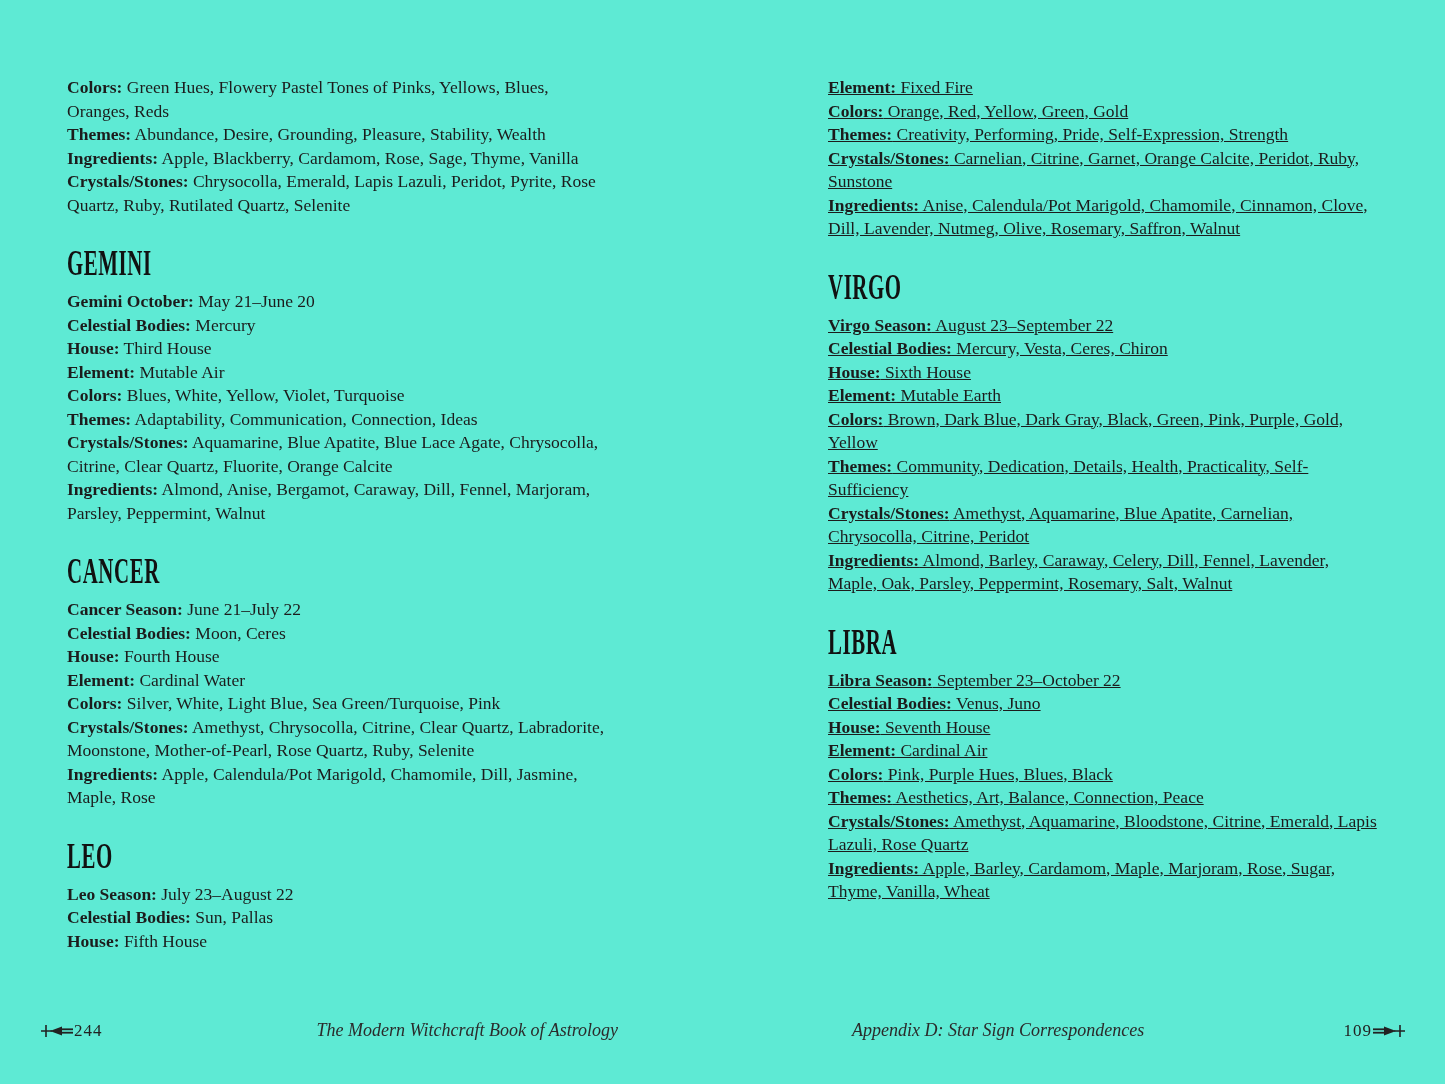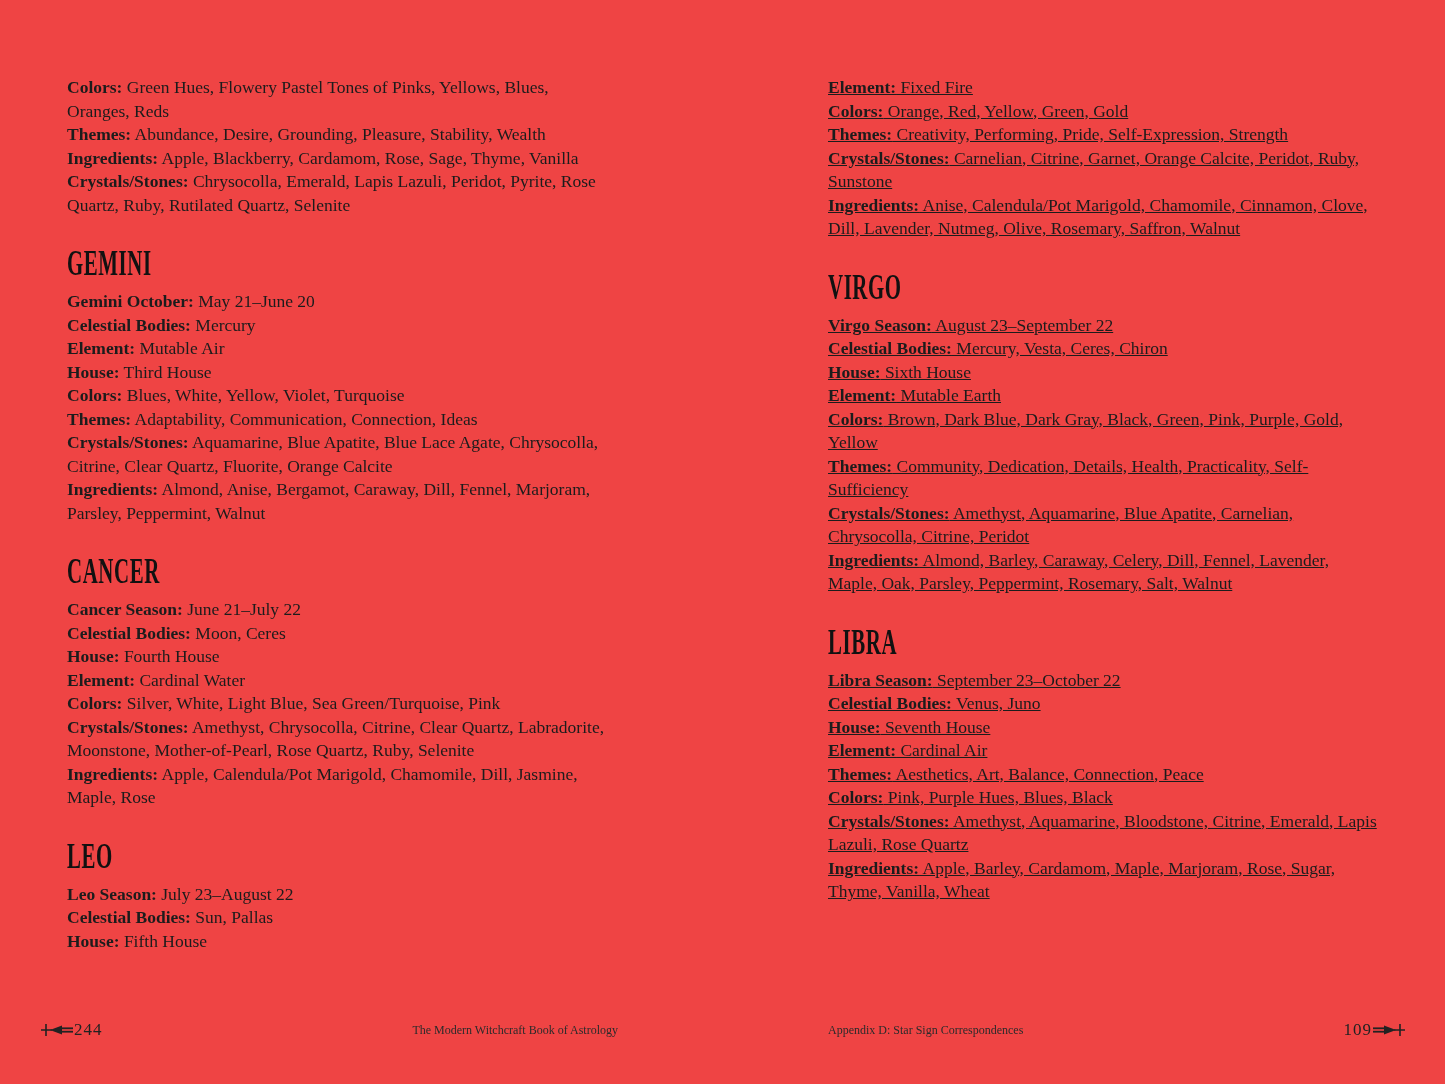--- a/index.html
+++ b/index.html
@@ -1,19 +1,19 @@
 <!DOCTYPE html>
 <html><head>
 <meta charset="utf-8">
 <style>
   html,body { margin:0; padding:0; background:#e8e8e8; }
   .spread {
     position:relative;
     width:1445px; height:1084px;
-    background:#ef4444;
+    background:#5eead4;
     font-family:"Liberation Serif", serif;
     color:#1c1c1c;
     overflow:hidden;
   }
   .column {
     position:absolute;
     top:76px;
     font-size:17.5px;
     line-height:23.5px;
   }
@@ -41,43 +41,43 @@
     display:flex;
     justify-content:space-between;
     align-items:center;
     font-size:17px;
     color:#222;
   }
   .footer-left  { left:40px;  width:578px; }
   .footer-right { left:828px; width:578px; }
   .folio-group { display:flex; align-items:center; }
   .folio { letter-spacing:1px; }
-  .running-title { font-size:12px; color:#2b2b2b; }
+  .running-title { font-style:italic; font-size:18px; color:#2b2b2b;margin-left:24px; }
   .ornament { display:block; }
   .ornament.mirrored { transform:scaleX(-1); }
 </style>
 </head>
 <body>
 
 <div class="spread">
 
   <div class="column col-left">
     <div>
         <p class="field"><b>Colors:</b> Green Hues, Flowery Pastel Tones of Pinks, Yellows, Blues, Oranges, Reds</p>
         <p class="field"><b>Themes:</b> Abundance, Desire, Grounding, Pleasure, Stability, Wealth</p>
         <p class="field"><b>Ingredients:</b> Apple, Blackberry, Cardamom, Rose, Sage, Thyme, Vanilla</p>
         <p class="field"><b>Crystals/Stones:</b> Chrysocolla, Emerald, Lapis Lazuli, Peridot, Pyrite, Rose Quartz, Ruby, Rutilated Quartz, Selenite</p>
       </div>
     <div>
         <section>
           <h2><span class="hx">GEMINI</span></h2>
           <p class="field"><b>Gemini October:</b> May 21–June 20</p>
           <p class="field"><b>Celestial Bodies:</b> Mercury</p>
+          <p class="field"><b>House:</b> Third House</p>
           <p class="field"><b>Element:</b> Mutable Air</p>
-          <p class="field"><b>House:</b> Third House</p>
           <p class="field"><b>Colors:</b> Blues, White, Yellow, Violet, Turquoise</p>
           <p class="field"><b>Themes:</b> Adaptability, Communication, Connection, Ideas</p>
           <p class="field"><b>Crystals/Stones:</b> Aquamarine, Blue Apatite, Blue Lace Agate, Chrysocolla, Citrine, Clear Quartz, Fluorite, Orange Calcite</p>
           <p class="field"><b>Ingredients:</b> Almond, Anise, Bergamot, Caraway, Dill, Fennel, Marjoram, Parsley, Peppermint, Walnut</p>
         </section>
         <section>
           <h2><span class="hx">CANCER</span></h2>
           <p class="field"><b>Cancer Season:</b> June 21–July 22</p>
           <p class="field"><b>Celestial Bodies:</b> Moon, Ceres</p>
           <p class="field"><b>House:</b> Fourth House</p>
@@ -127,22 +127,22 @@
           <p class="field"><b>Themes:</b> Community, Dedication, Details, Health, Practicality, Self-Sufficiency</p>
           <p class="field"><b>Crystals/Stones:</b> Amethyst, Aquamarine, Blue Apatite, Carnelian, Chrysocolla, Citrine, Peridot</p>
           <p class="field"><b>Ingredients:</b> Almond, Barley, Caraway, Celery, Dill, Fennel, Lavender, Maple, Oak, Parsley, Peppermint, Rosemary, Salt, Walnut</p>
         </section>
         <section>
           <h2><span class="hx">LIBRA</span></h2>
           <p class="field"><b>Libra Season:</b> September 23–October 22</p>
           <p class="field"><b>Celestial Bodies:</b> Venus, Juno</p>
           <p class="field"><b>House:</b> Seventh House</p>
           <p class="field"><b>Element:</b> Cardinal Air</p>
+          <p class="field"><b>Colors:</b> Pink, Purple Hues, Blues, Black</p>
           <p class="field"><b>Themes:</b> Aesthetics, Art, Balance, Connection, Peace</p>
-          <p class="field"><b>Colors:</b> Pink, Purple Hues, Blues, Black</p>
           <p class="field"><b>Crystals/Stones:</b> Amethyst, Aquamarine, Bloodstone, Citrine, Emerald, Lapis Lazuli, Rose Quartz</p>
           <p class="field"><b>Ingredients:</b> Apple, Barley, Cardamom, Maple, Marjoram, Rose, Sugar, Thyme, Vanilla, Wheat</p>
         </section>
       </div>
   </div>
 
   <div class="footer footer-right">
     <span class="running-title">Appendix D: Star Sign Correspondences</span>
     <span class="folio-group">
       <span class="folio">109</span>

